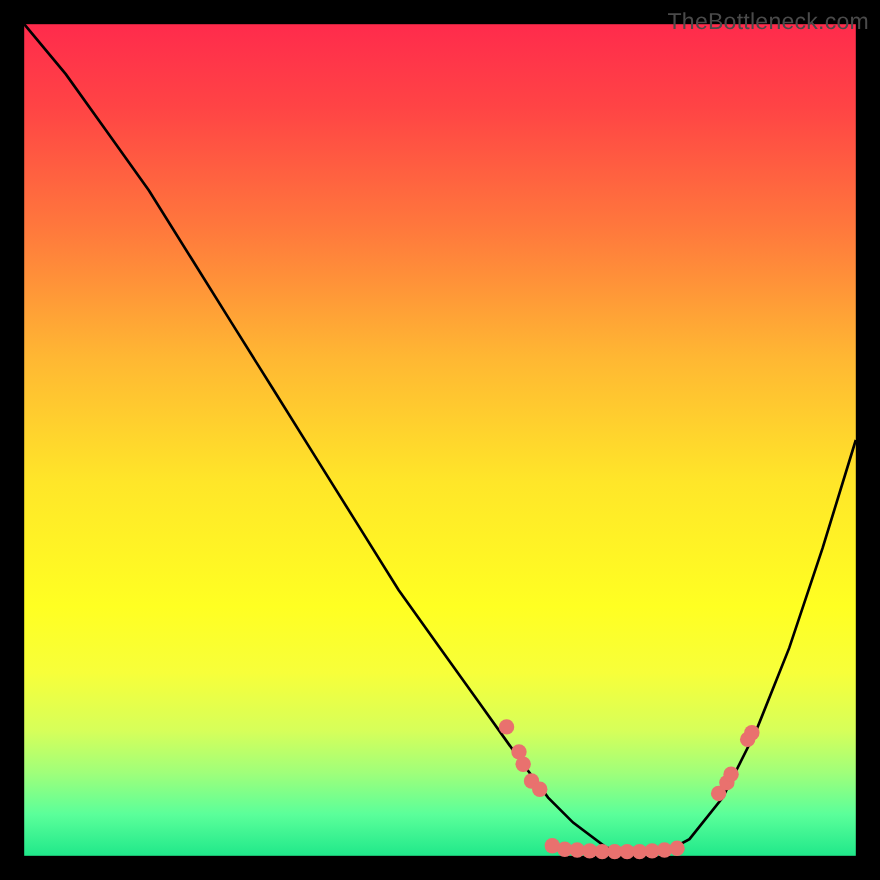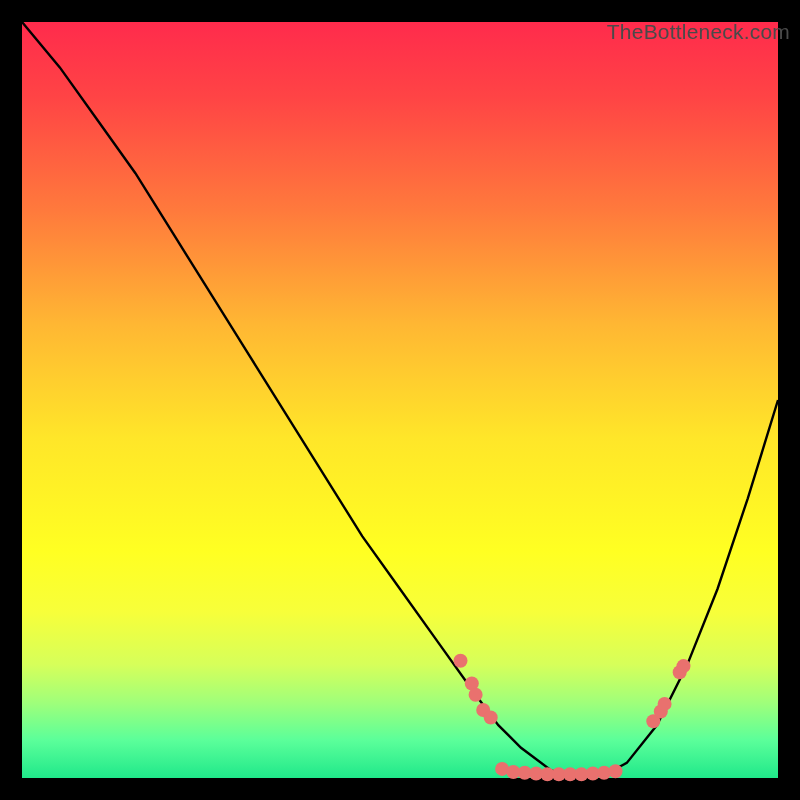--- a/index.html
+++ b/index.html
@@ -18,21 +18,21 @@
       #ffe629 55%,
       #ffff22 70%,
       #f7ff3a 78%,
       #d6ff5a 85%,
       #a0ff7a 90%,
       #5bff9a 95%,
       #20e88a 100%);
   }
   .watermark {
     position: absolute;
-    top: 20px;
+    top: 8px;
     right: 10px;
     color: #4a4a4a;
     font-size: 21px;
     font-weight: 500;
     letter-spacing: 0.2px;
   }
   svg.plot {
     position: absolute;
     left: 22px;
     top: 22px;

